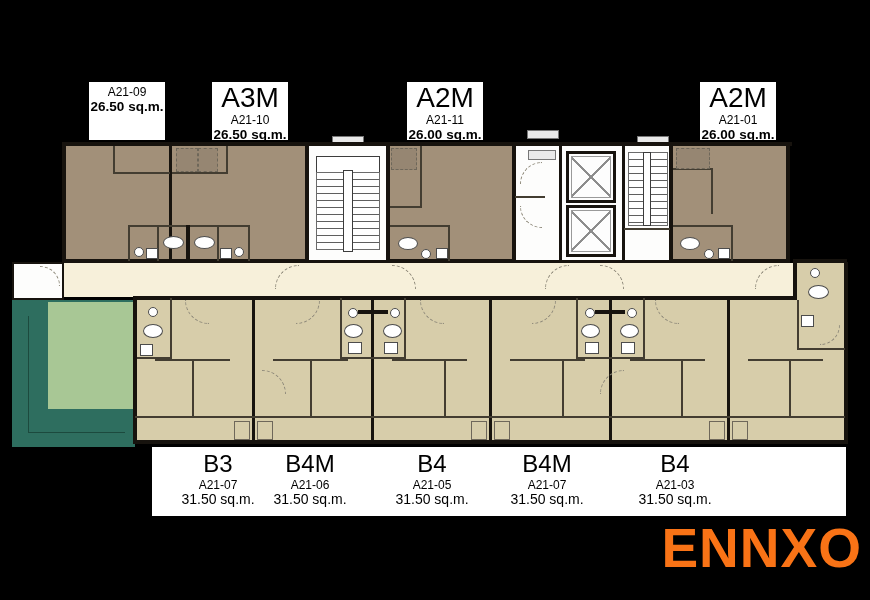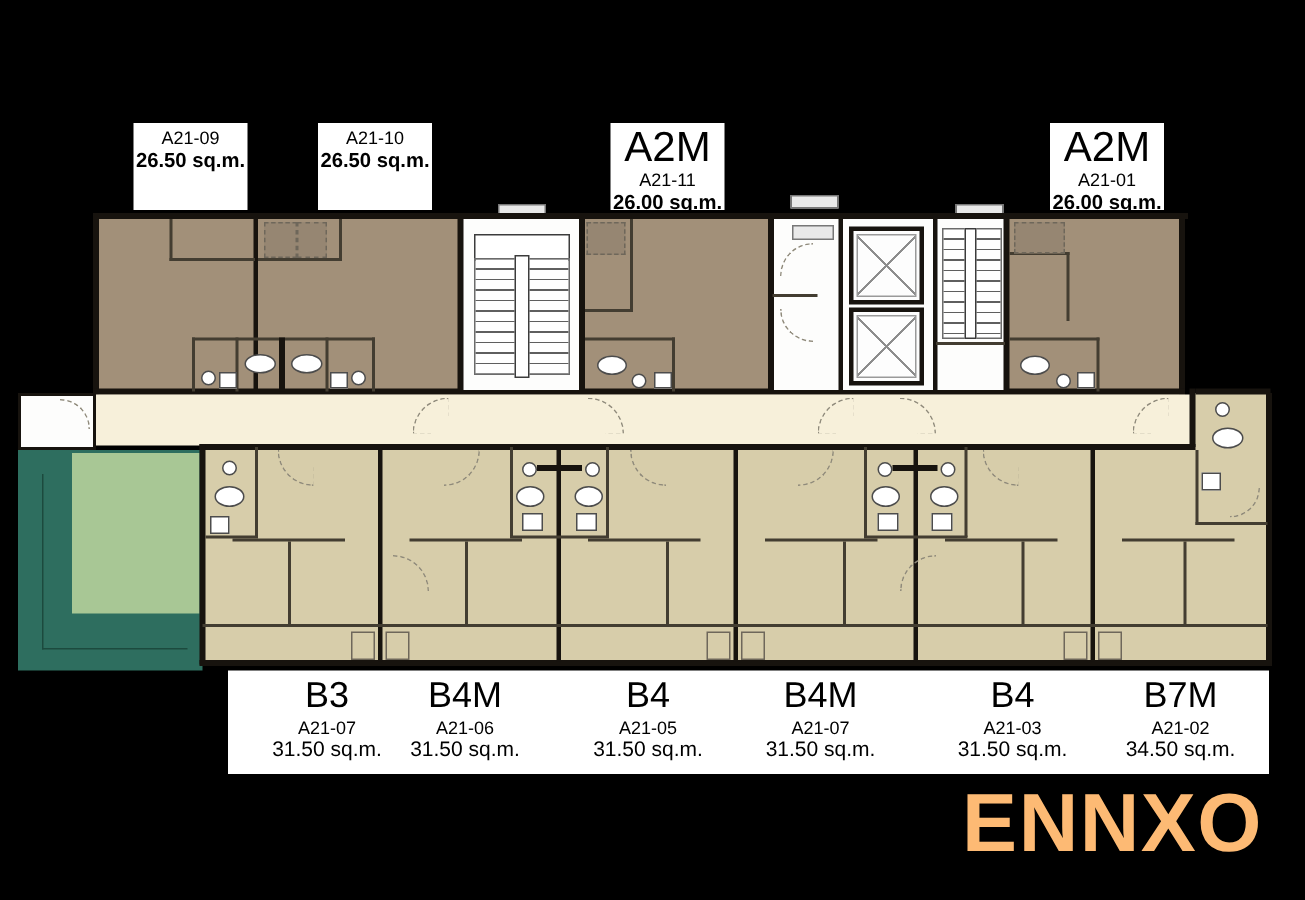--- a/index.html
+++ b/index.html
@@ -38,37 +38,38 @@
   
   .treads{position:absolute;background:repeating-linear-gradient(to bottom,#ffffff 0 6px,#5f5f5f 6px 7px);border:1px solid #6b6b6b;}
   .rail{position:absolute;background:#fff;border:1px solid #3c3c3c;}
   .ledge{position:absolute;background:#e9e9e9;border:1px solid #777;}
   
   .elev{position:absolute;background:#fdfdfd;border:3px solid #17130e;}
   .elev-in{position:absolute;inset:2px;border:1px solid #9a9a9a;
     background:
       linear-gradient(45deg,transparent calc(50% - 0.8px),#8d8d8d calc(50% - 0.8px) calc(50% + 0.8px),transparent calc(50% + 0.8px)),
       linear-gradient(-45deg,transparent calc(50% - 0.8px),#8d8d8d calc(50% - 0.8px) calc(50% + 0.8px),transparent calc(50% + 0.8px));}
-  .watermark{position:absolute;right:28px;top:518px;font-size:55px;font-weight:bold;
-             color:#fdba74;letter-spacing:1px;line-height:60px;}
+  .watermark{position:absolute;right:8px;top:518px;font-size:55px;font-weight:bold;
+             color:#f97316;letter-spacing:1px;line-height:60px;}
   .garden-dark{background:#2e6e5f;}
   .garden-light{background:#a8c795;}
   .garden-line{position:absolute;border-left:1.5px solid #1c4a3e;border-bottom:1.5px solid #1c4a3e;}
   .planter{position:absolute;background:#d7cdaa;border:1px solid #6e675a;}
 </style>
 </head>
 <body>
 
 <div class="screen">
 
   <div class="ubox" style="left:89px;top:82px">
     <div class="u-code">A21-09</div>
     <div class="u-area">26.50 sq.m.</div>
   </div>
   <div class="ubox" style="left:212px;top:82px">
+    <div class="u-type">A3M</div>
     <div class="u-code">A21-10</div>
     <div class="u-area">26.50 sq.m.</div>
   </div>
   <div class="ubox" style="left:407px;top:82px">
     <div class="u-type">A2M</div>
     <div class="u-code">A21-11</div>
     <div class="u-area">26.00 sq.m.</div>
   </div>
   <div class="ubox" style="left:700px;top:82px">
     <div class="u-type">A2M</div>
@@ -274,22 +275,17 @@
     <div class="blabel" style="left:340px">
       <div class="b-type">B4M</div>
       <div class="b-code">A21-07</div>
       <div class="b-area">31.50 sq.m.</div>
     </div>
     <div class="blabel" style="left:468px">
       <div class="b-type">B4</div>
       <div class="b-code">A21-03</div>
       <div class="b-area">31.50 sq.m.</div>
     </div>
-    <div class="blabel" style="left:580px">
-      <div class="b-type">B7M</div>
-      <div class="b-code">A21-02</div>
-      <div class="b-area">34.50 sq.m.</div>
-    </div>
   </div>
 
   <div class="watermark">ENNXO</div>
 
 </div>
 
 </body></html>

